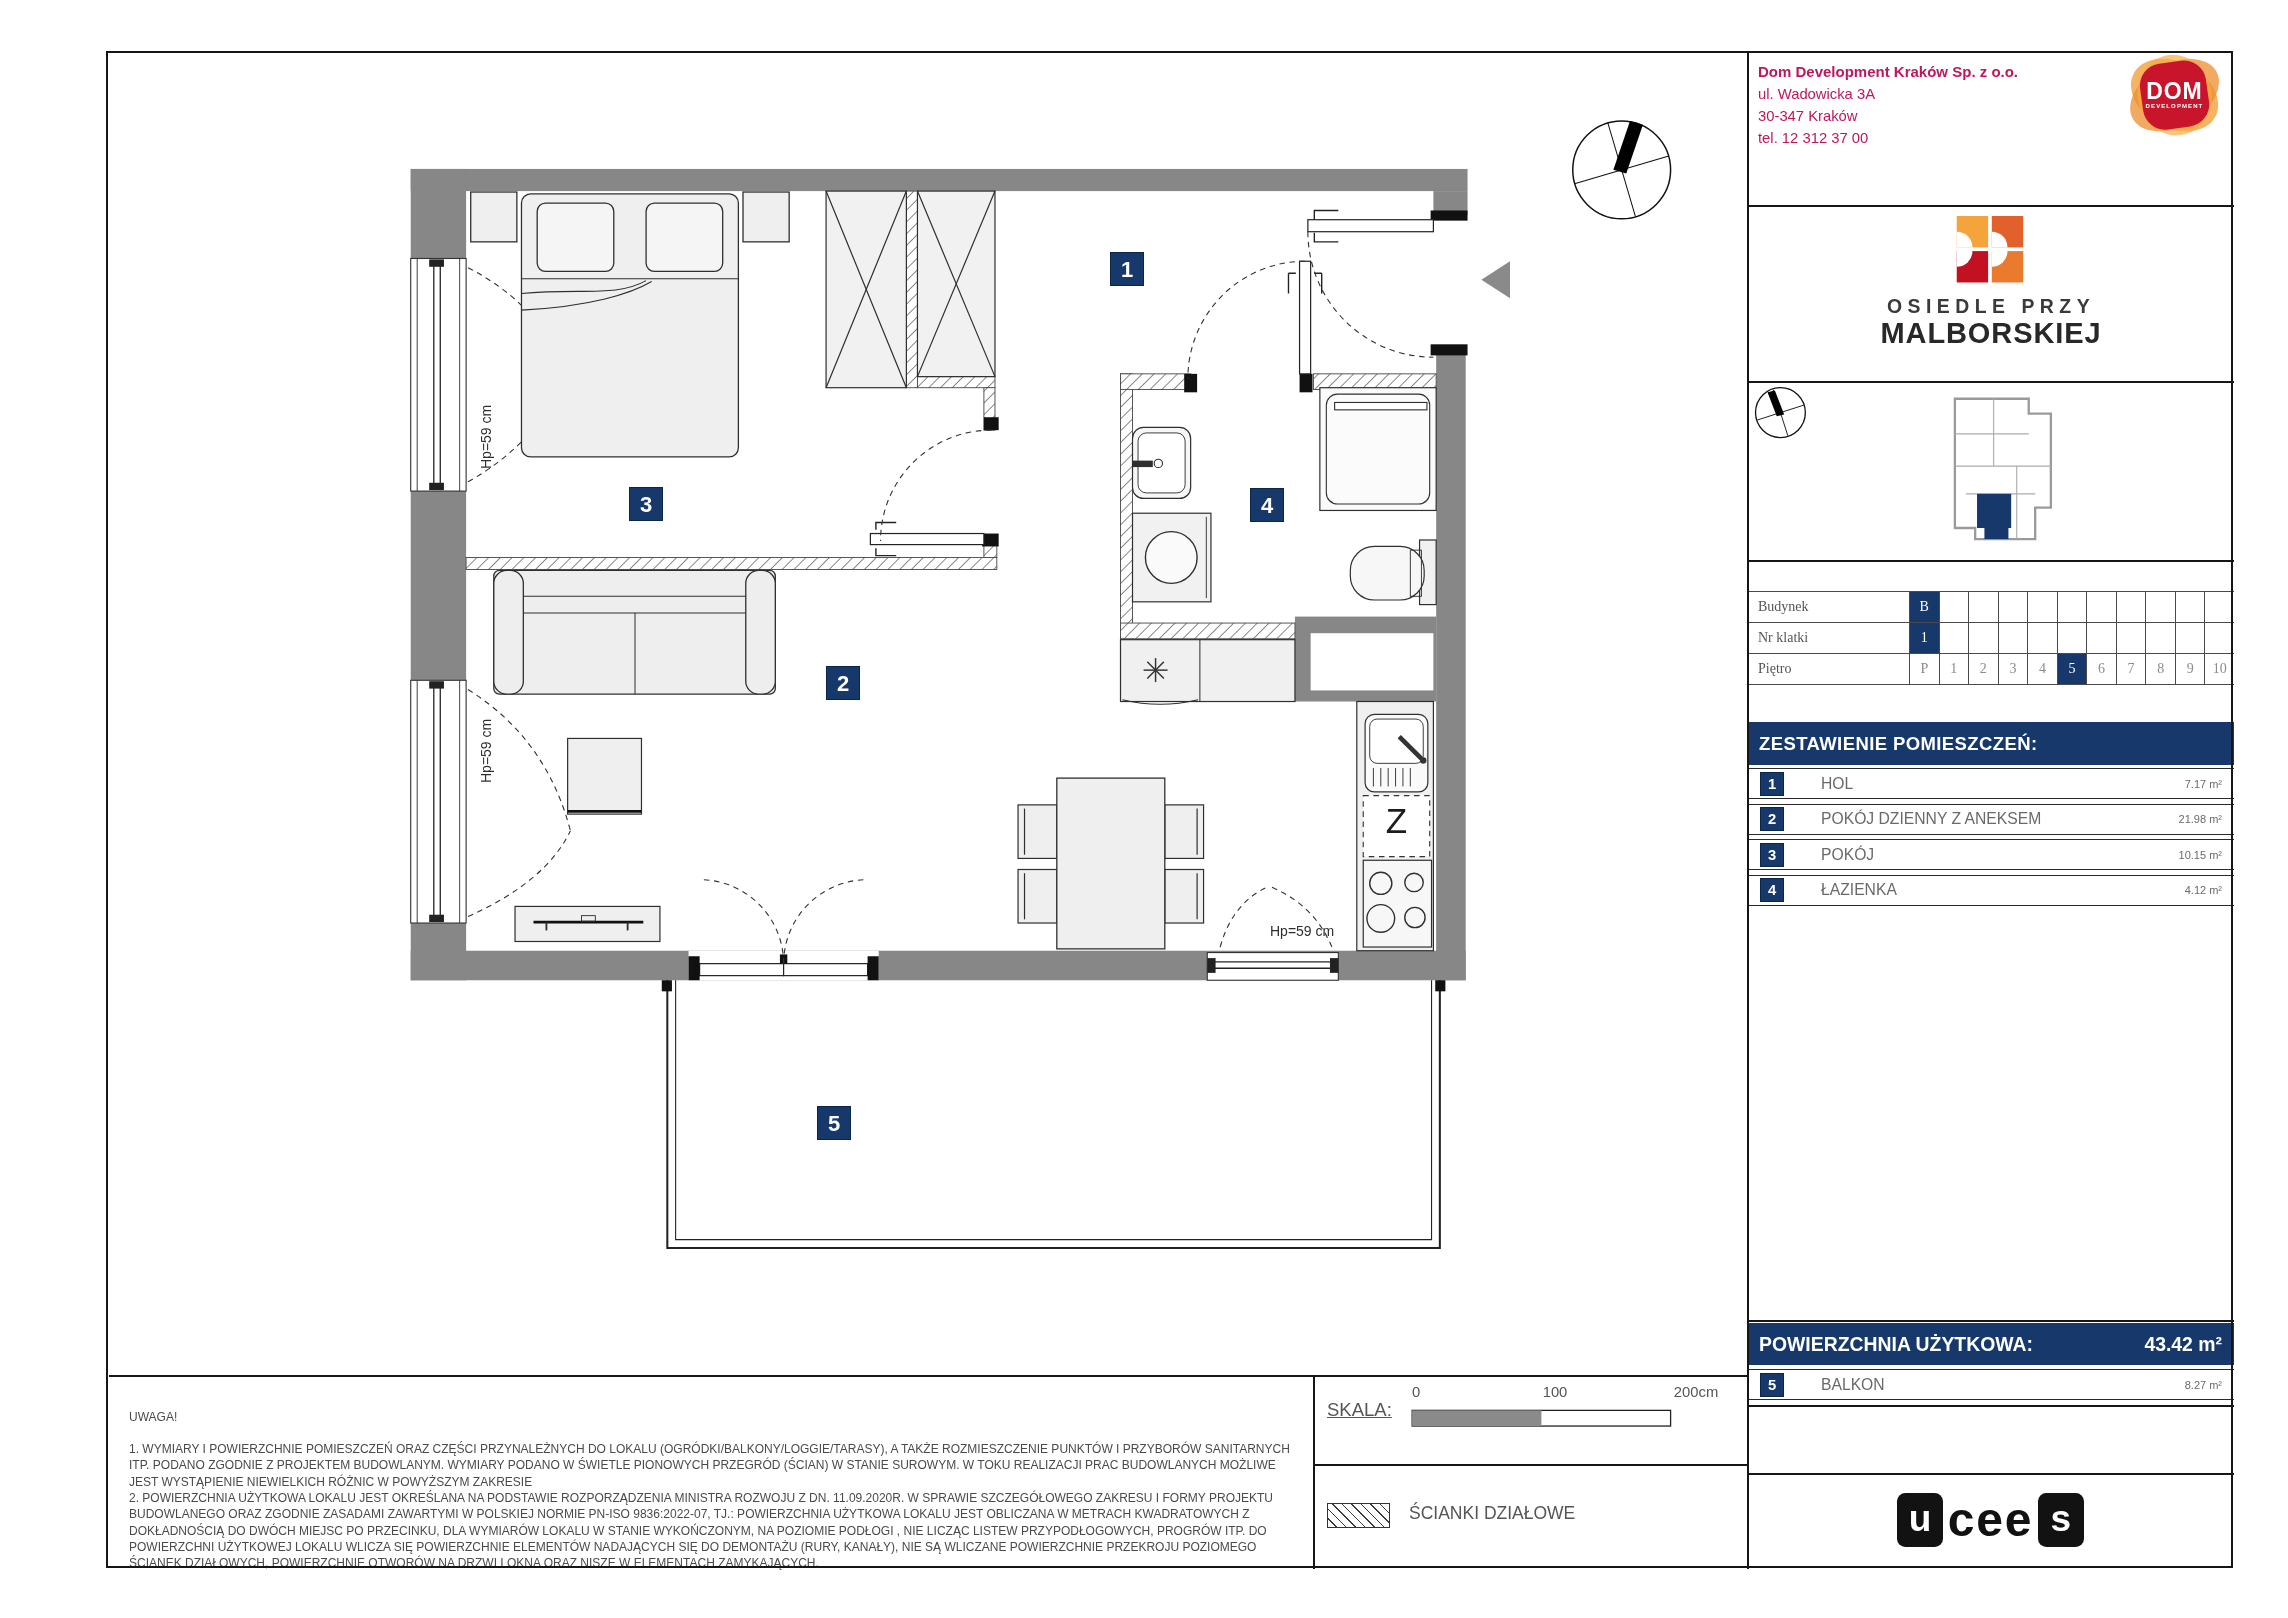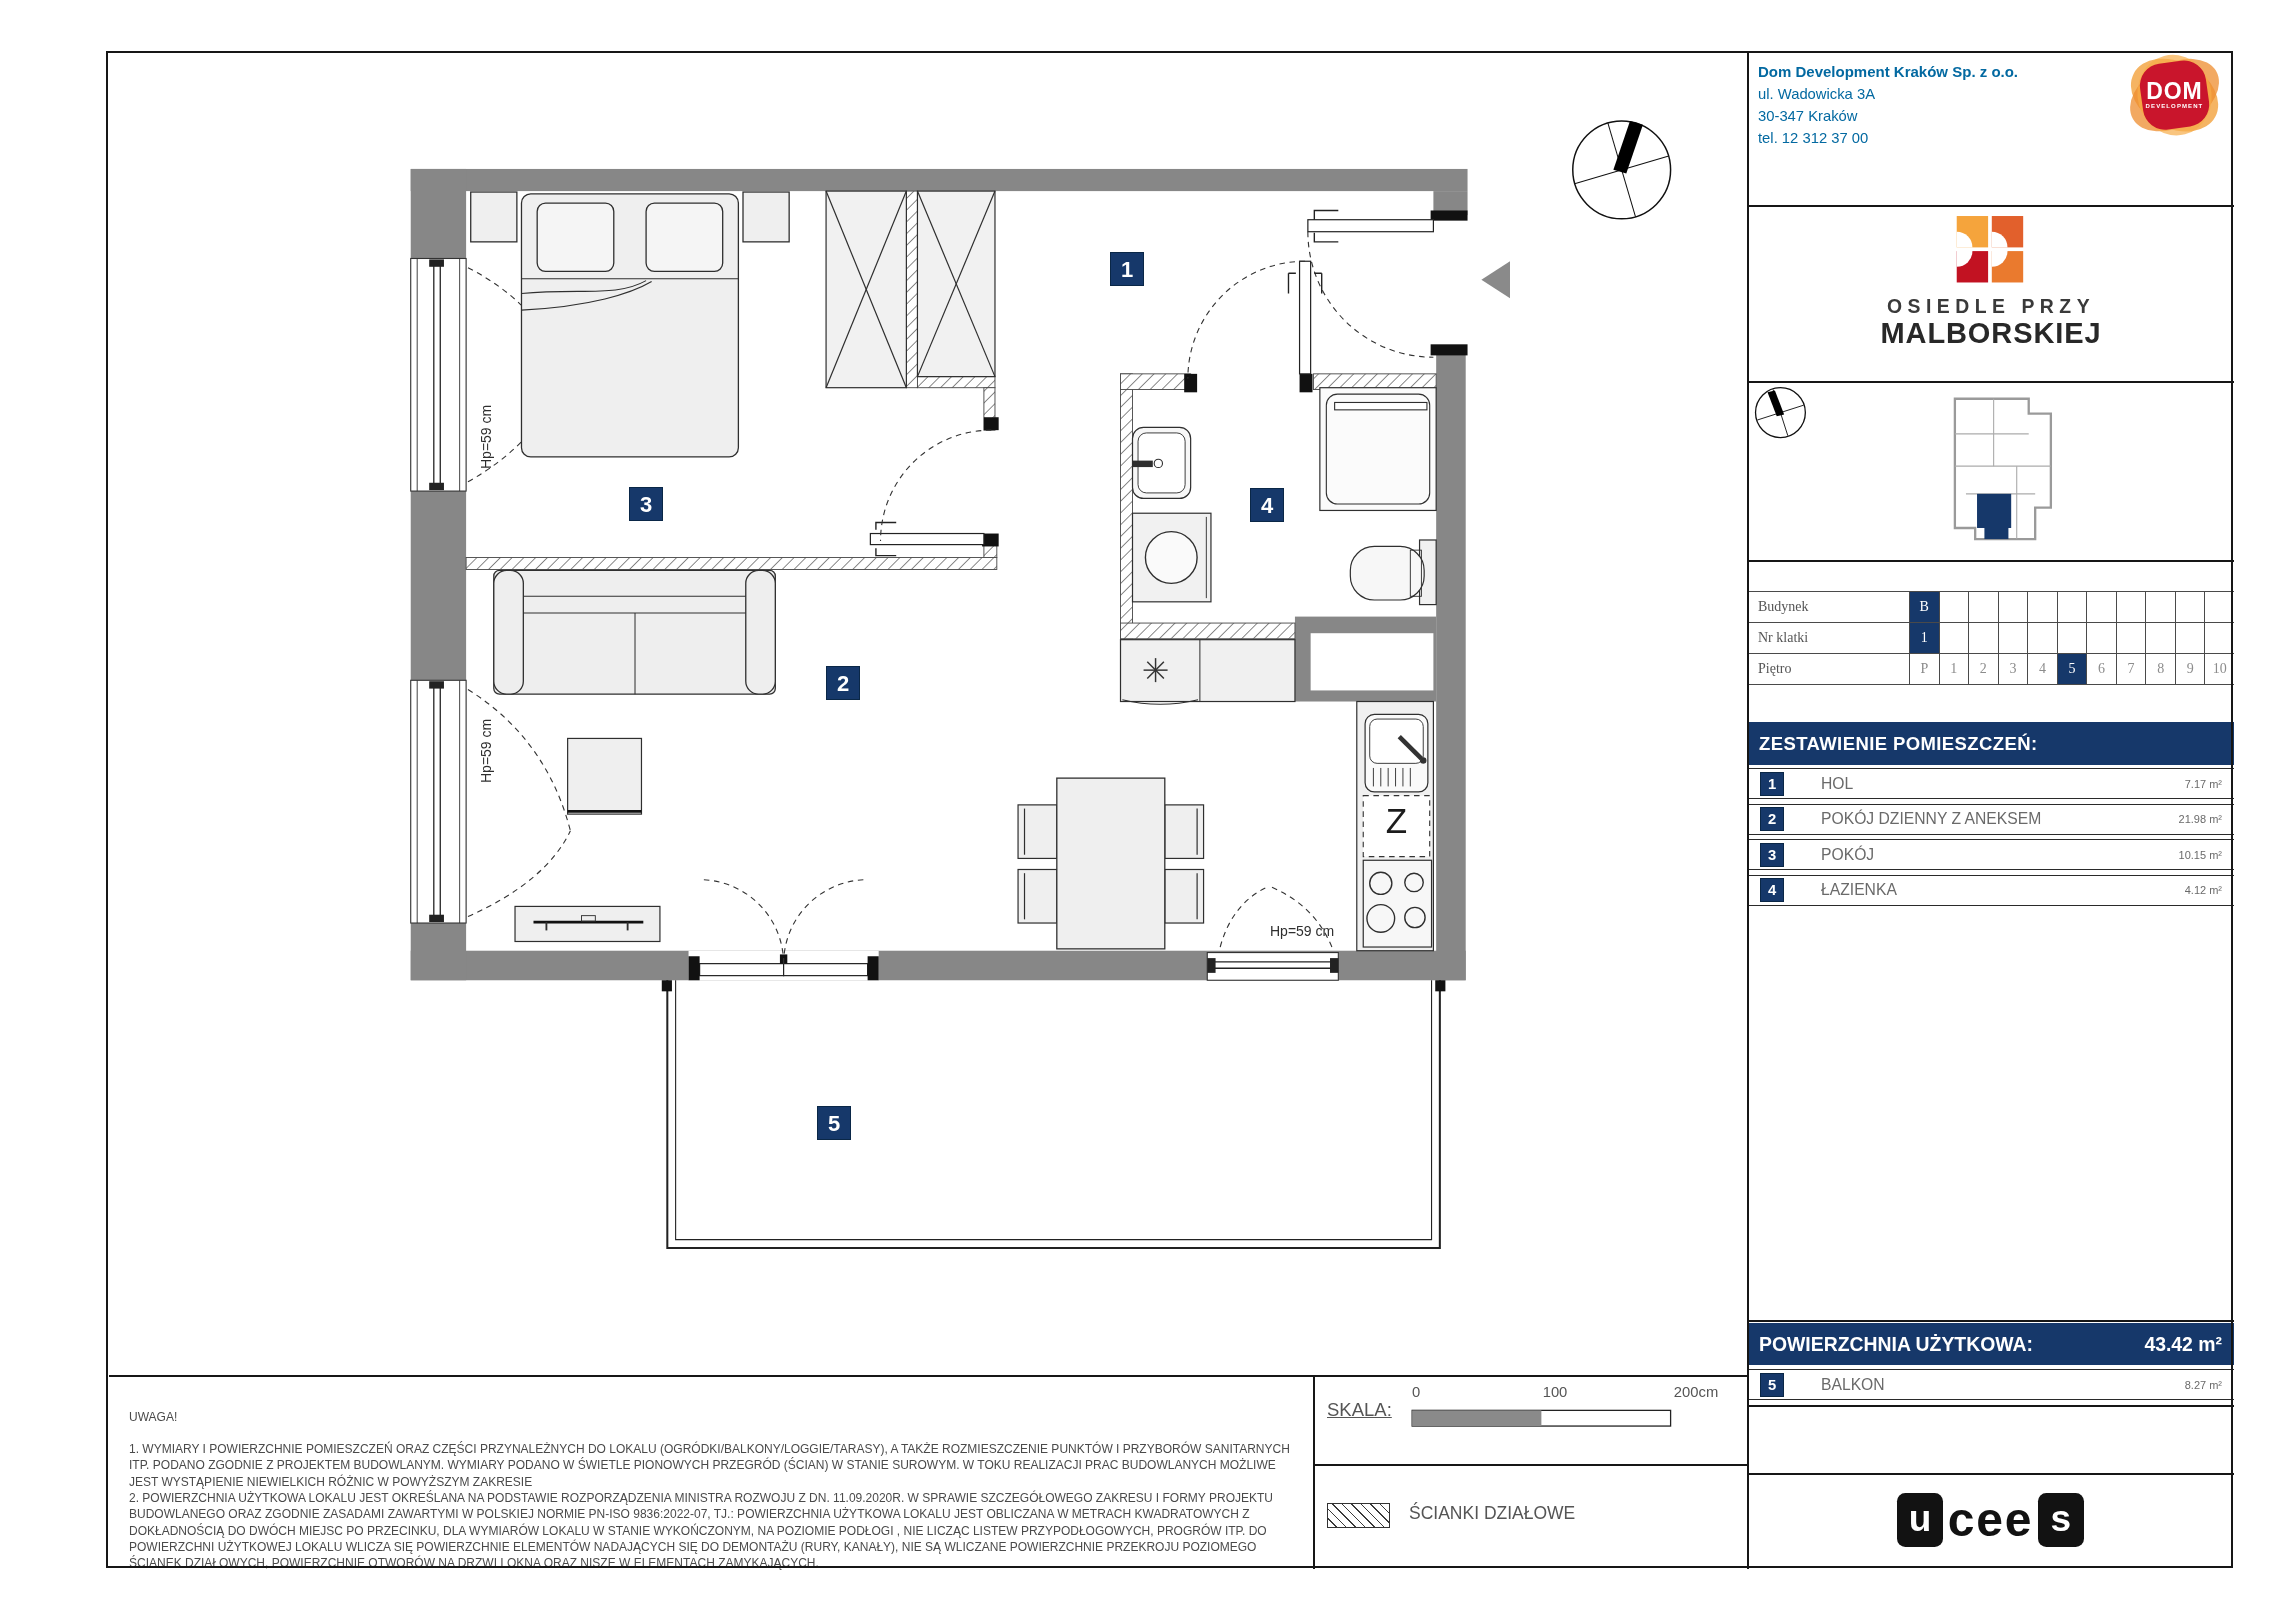--- a/index.html
+++ b/index.html
@@ -11,21 +11,21 @@
   .line{background:#161616;z-index:5;}
   
   #plansvg{left:0;top:0;width:2289px;height:1619px;z-index:1;}
   
   .badge{width:34px;height:34px;background:var(--navy,#16386a);border:0.9px solid #0a2747;
          color:#fff;font-size:22px;font-weight:bold;text-align:center;line-height:33px;z-index:4;box-sizing:border-box;}
   .hp{font-size:14px;color:#2f2f2f;white-space:nowrap;z-index:4;}
   .hp.rot{transform:rotate(-90deg);transform-origin:0 0;}
   .dishglyph{font-size:35px;color:#1c1c1c;z-index:4;width:55px;text-align:center;font-weight:400;}
   
-  .company{left:1758px;top:61px;width:351px;line-height:22px;font-size:14.8px;color:#0369a1;z-index:4;}
+  .company{left:1758px;top:61px;width:351px;line-height:22px;font-size:14.8px;color:#be185d;z-index:4;}
   .company .nm{font-weight:bold;font-size:15px;}
   .domtxt{z-index:4;color:#fff;text-align:center;}
   .domtxt.main{left:2130px;top:78px;width:89px;font-size:23px;font-weight:bold;letter-spacing:0.9px;}
   .domtxt.sub{left:2130px;top:103px;width:89px;font-size:6px;letter-spacing:1.1px;font-weight:bold;}
   .proj1{left:1837px;top:295px;width:308px;text-align:center;font-size:19.4px;letter-spacing:5.5px;color:#3a3a3a;font-weight:600;z-index:4;}
   .proj2{left:1837px;top:317px;width:308px;text-align:center;font-size:29px;letter-spacing:0.9px;color:#282828;font-weight:800;z-index:4;}
   
   .itable{left:1747px;top:591px;width:487px;z-index:4;border-bottom:0.9px solid #4a4a4a;box-sizing:border-box;font-family:Liberation Serif, serif;}
   .it-row{display:flex;height:31px;border-top:0.9px solid #4a4a4a;box-sizing:border-box;}
   .it-label{width:162px;font-size:14px;color:#555;padding-left:11px;line-height:30px;box-sizing:border-box;}

